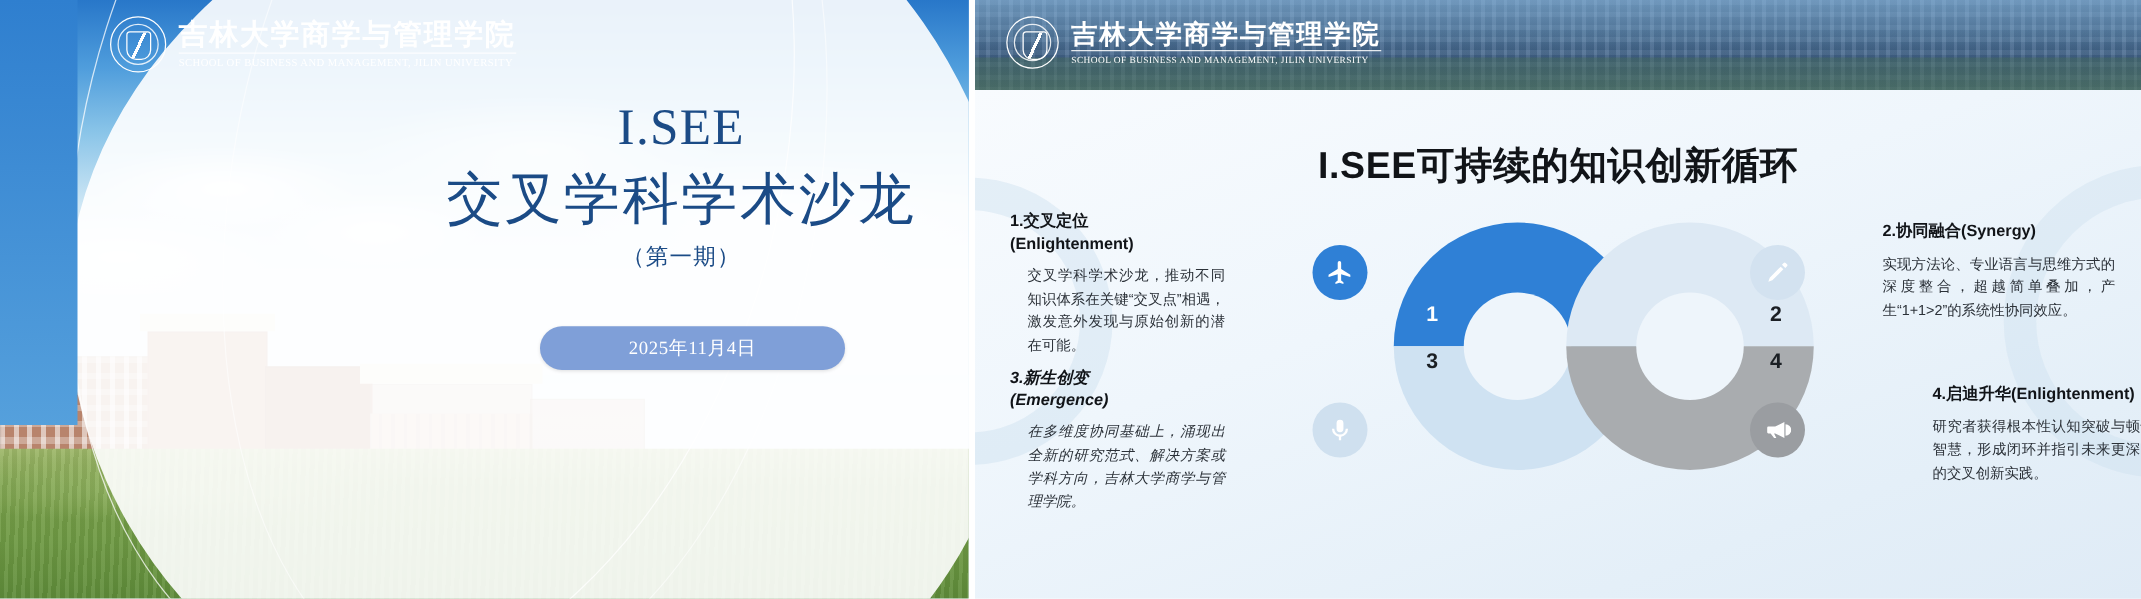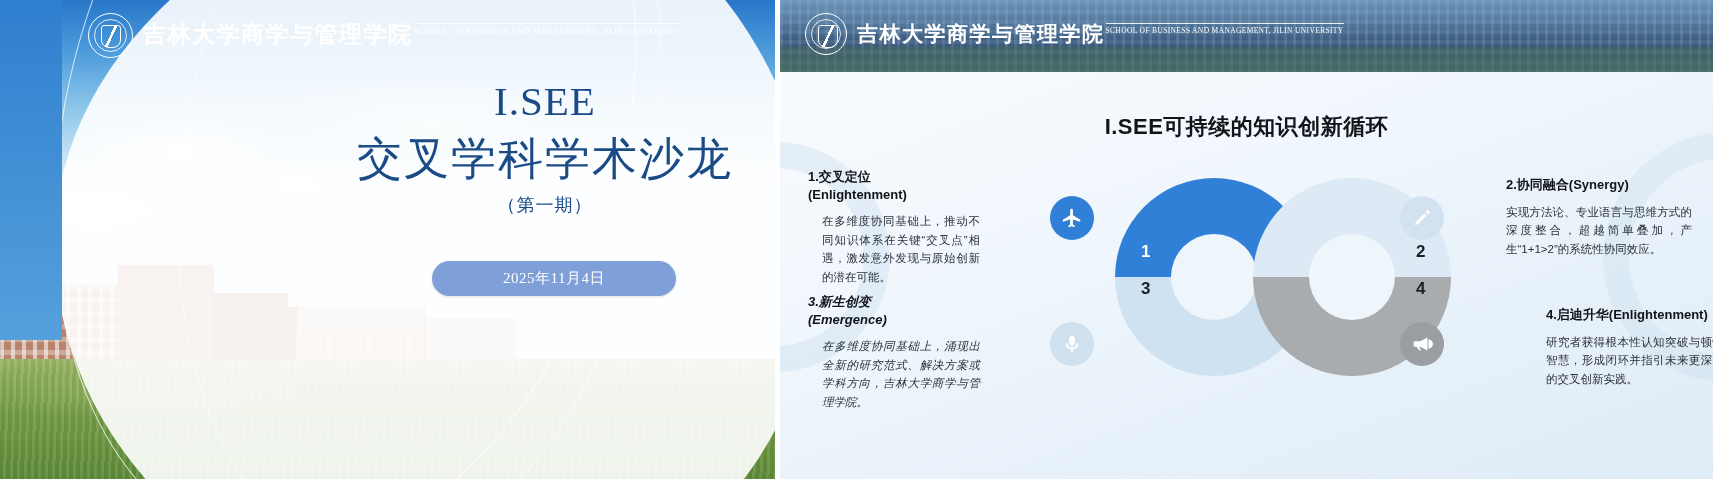--- a/index.html
+++ b/index.html
@@ -90,21 +90,21 @@
   .seal::before{
     content:""; position:absolute; left:5px; top:5px; right:5px; bottom:5px;
     border:1px solid rgba(255,255,255,.85); border-radius:50%;
   }
   .seal::after{
     content:""; position:absolute; left:12px; top:11px; width:18px; height:21px;
     border:1.4px solid #fff; border-radius:3px 3px 8px 8px;
     background:
       linear-gradient(115deg, rgba(0,0,0,0) 45%, #fff 45%, #fff 55%, rgba(0,0,0,0) 55%);
   }
-  .logo-txt { display:flex; flex-direction:row; gap:1px; }
+  .logo-txt { display:flex; flex-direction:column; gap:1px; }
   .logo-cn {
     color:#fff; font-size:23px; font-weight:700; letter-spacing:1.5px;
     line-height:1.05; white-space:nowrap;
     font-family:"Liberation Serif", serif;
   }
   .logo-en {
     color:#fff; font-size:8.5px; letter-spacing:.35px; white-space:nowrap;
     font-family:"Liberation Serif", serif; border-top:1px solid rgba(255,255,255,.85);
     padding-top:2px;
   }
@@ -159,21 +159,21 @@
   .logo-lockup.right .logo-cn { font-size: 21px; }
   .logo-lockup.right .logo-en { font-size: 7.5px; }
   .logo-lockup.right .seal { width:42px; height:42px; }
 
   .panel {
     position:absolute; left:0; top:72px; width:933px; height:407px;
     background: linear-gradient(160deg,#f8fbfe 0%, #eff6fc 40%, #e4eff8 78%, #dfebf6 100%);
   }
   .r-title {
     position:absolute; left:0; top:40px; width:933px; text-align:center;
-    font-size:22px; font-weight:700; color:#111418; letter-spacing:.5px;
+    font-size:30px; font-weight:700; color:#111418; letter-spacing:.5px;
   }
 
   
   .bg-ring {
     position:absolute; border-radius:50%;
     border:26px solid rgba(190,214,234,.30);
   }
 
   
   .donut { position:absolute; width:198px; height:198px; }
@@ -305,21 +305,21 @@
       </div>
       <div class="icon-bubble" style="left:620px; top:250px; background:#9a9da1;">
         <svg viewBox="0 0 24 24" style="fill:#ffffff;">
             <path d="M3 10v4a1 1 0 0 0 1 1h2l3 4h2l-2-4h1l8 4V5l-8 4H4a1 1 0 0 0-1 1zm16-3v10a3.5 3.5 0 0 0 0-10z"></path>
           </svg>
       </div>
 
       <div class="blk blk-1" style="left:28px; top:96px;">
         <div class="h">1.交叉定位</div>
         <div class="h">(Enlightenment)</div>
-        <div class="b">在多维度协同基础上，推动不同知识体系在关键“交叉点”相遇，激发意外发现与原始创新的潜在可能。</div>
+        <div class="b">交叉学科学术沙龙，推动不同知识体系在关键“交叉点”相遇，激发意外发现与原始创新的潜在可能。</div>
       </div>
 
       <div class="blk blk-3" style="left:28px; top:221px;font-style:italic;">
         <div class="h">3.新生创变</div>
         <div class="h">(Emergence)</div>
         <div class="b">在多维度协同基础上，涌现出全新的研究范式、解决方案或学科方向，吉林大学商学与管理学院。</div>
       </div>
 
       <div class="blk blk-2 r" style="left:726px; top:104px; width:186px;">
         <div class="h">2.协同融合(Synergy)</div>

